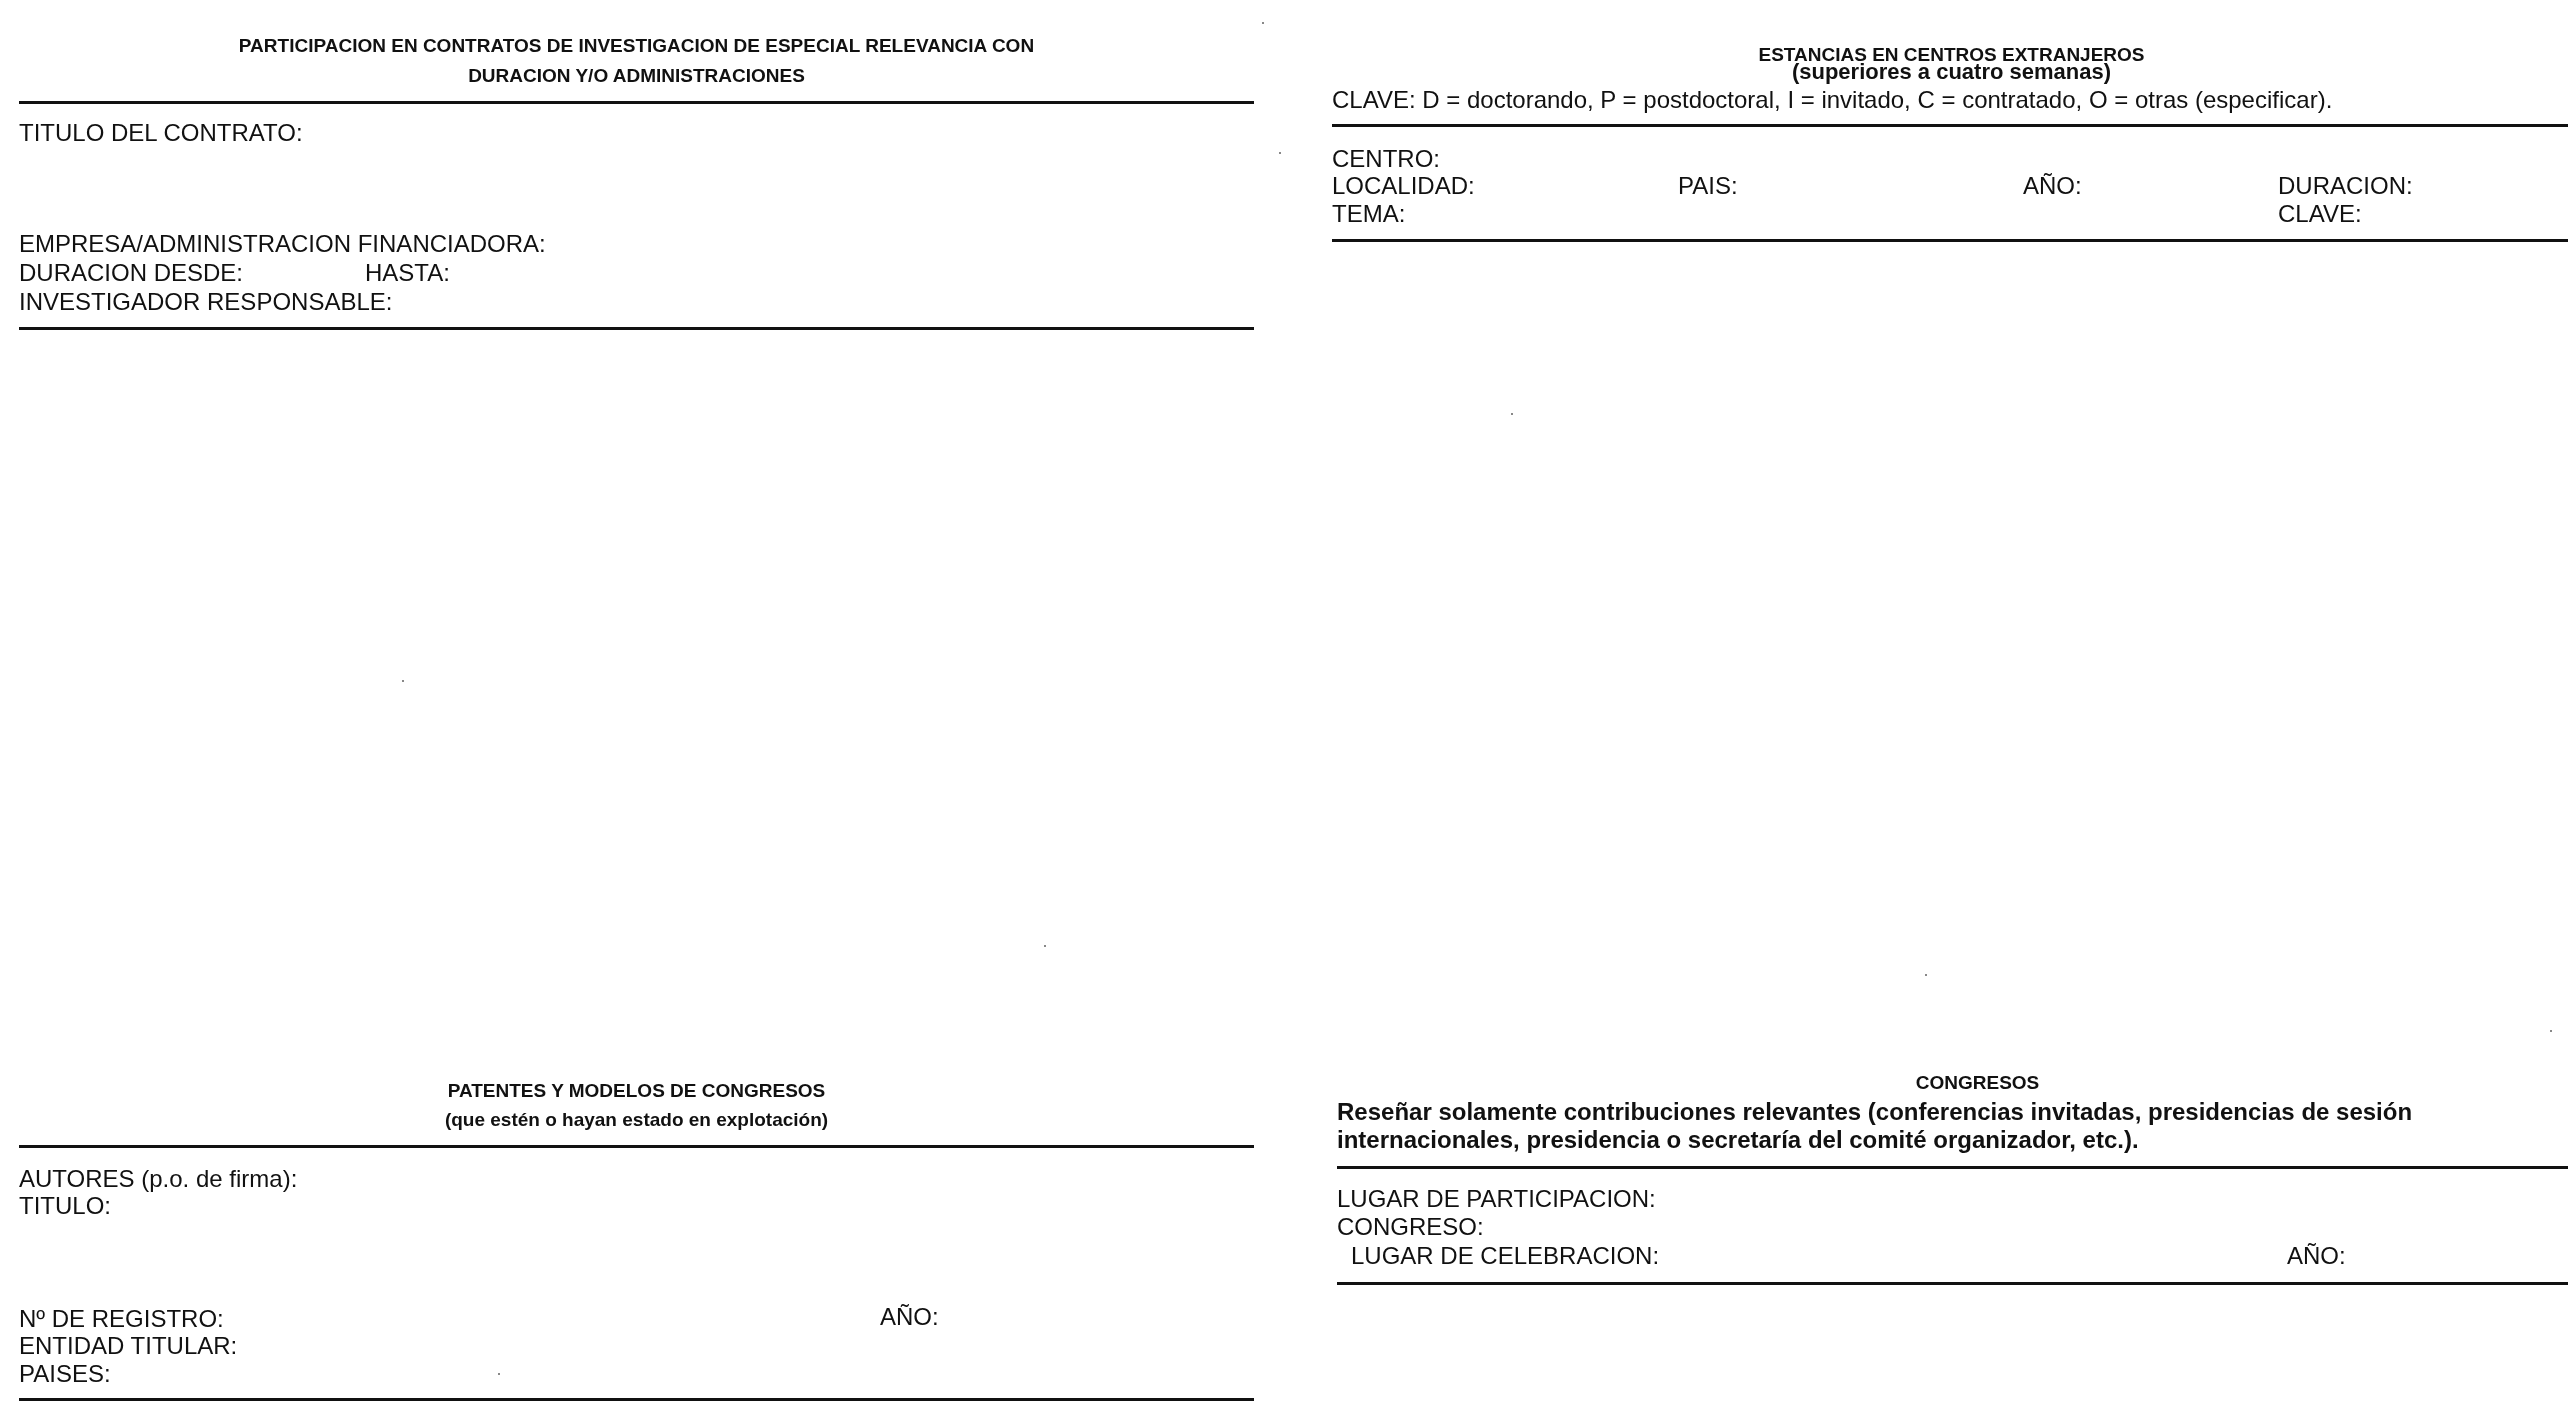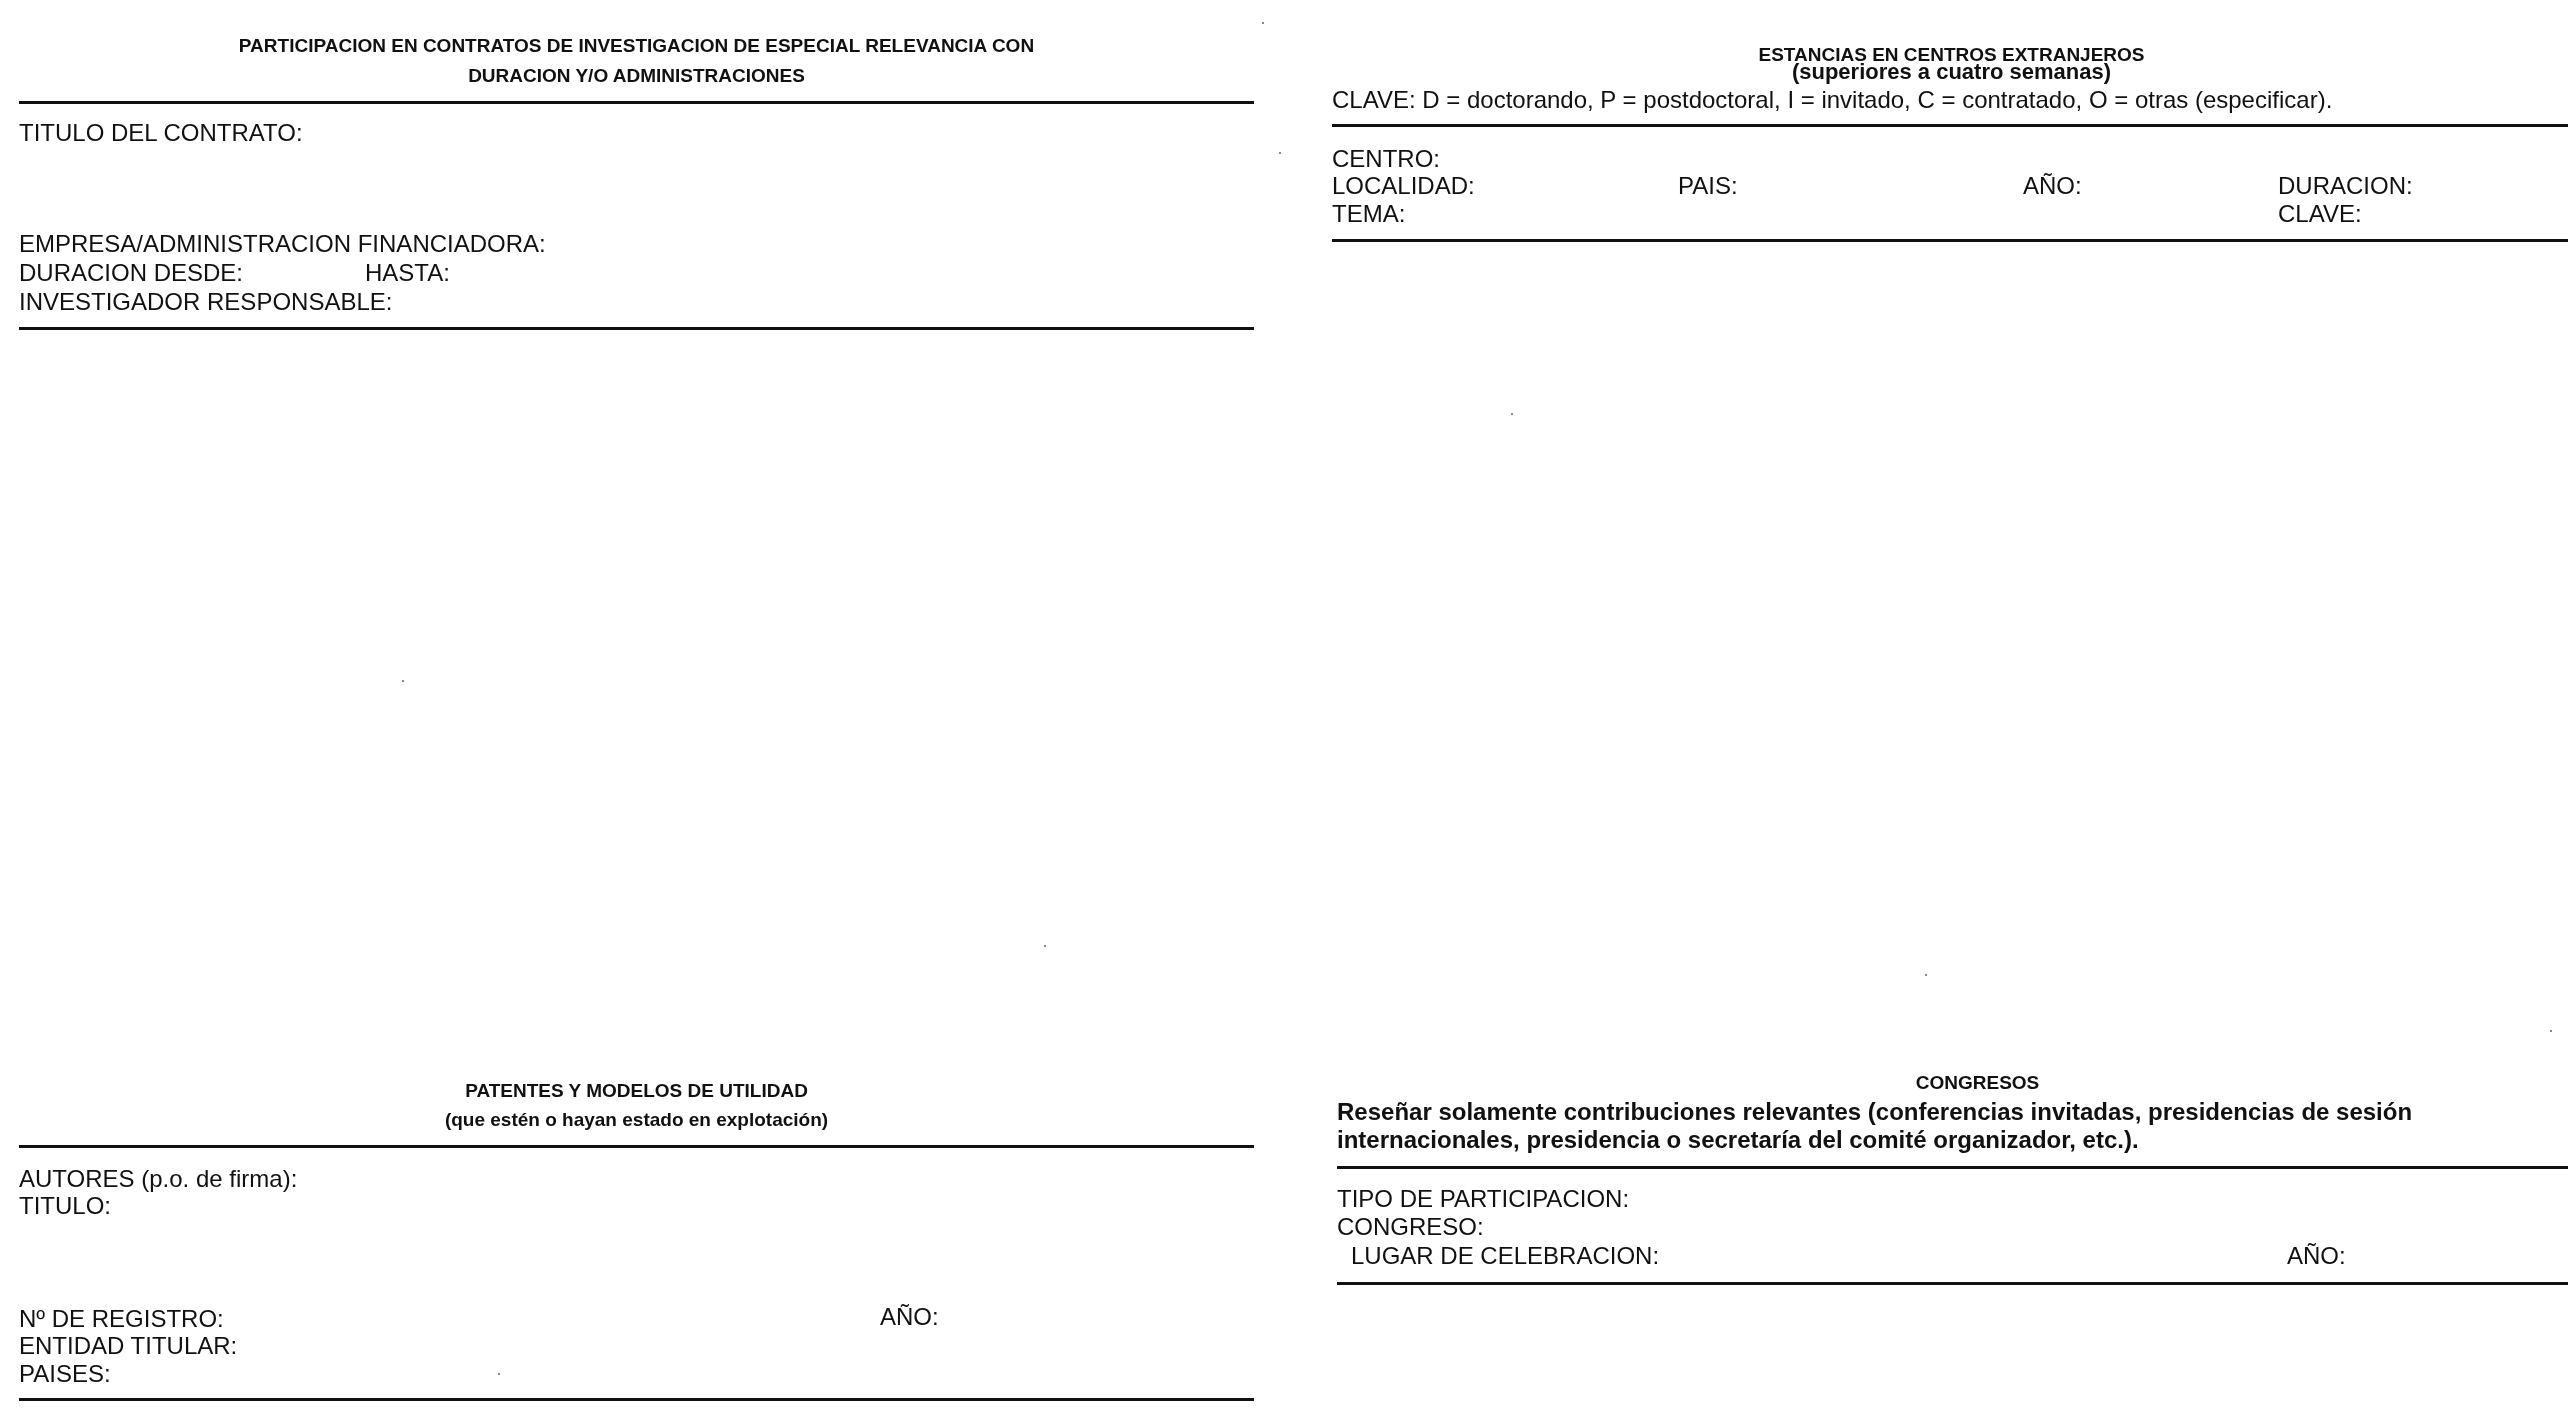--- a/index.html
+++ b/index.html
@@ -38,40 +38,40 @@
   <div class="abs lbl" style="left:1332px;top:172px;">LOCALIDAD:</div>
   <div class="abs lbl" style="left:1678px;top:172px;">PAIS:</div>
   <div class="abs lbl" style="left:2023px;top:172px;">AÑO:</div>
   <div class="abs lbl" style="left:2278px;top:172px;">DURACION:</div>
   <div class="abs lbl" style="left:1332px;top:200px;">TEMA:</div>
   <div class="abs lbl" style="left:2278px;top:200px;">CLAVE:</div>
   <div class="rule" style="left:1332px;width:1236px;top:239px;"></div>
 </section>
 
 <section>
-  <div class="abs title" style="left:19px;width:1235px;top:1076px;">PATENTES Y MODELOS DE UTILIDAD</div>
+  <div class="abs title" style="left:19px;width:1235px;top:1076px;">PATENTES Y MODELOS DE CONGRESOS</div>
   <div class="abs title" style="left:19px;width:1235px;top:1105px;">(que estén o hayan estado en explotación)</div>
   <div class="rule" style="left:19px;width:1235px;top:1145px;"></div>
 
   <div class="abs lbl" style="left:19px;top:1165px;">AUTORES (p.o. de firma):</div>
   <div class="abs lbl" style="left:19px;top:1192px;">TITULO:</div>
   <div class="abs lbl" style="left:19px;top:1305px;">Nº DE REGISTRO:</div>
   <div class="abs lbl" style="left:880px;top:1303px;">AÑO:</div>
   <div class="abs lbl" style="left:19px;top:1332px;">ENTIDAD TITULAR:</div>
   <div class="abs lbl" style="left:19px;top:1360px;">PAISES:</div>
   <div class="rule" style="left:19px;width:1235px;top:1398px;"></div>
 </section>
 
 <section>
   <div class="abs title" style="left:1360px;width:1235px;top:1068px;">CONGRESOS</div>
   <div class="abs desc" style="left:1337px;top:1097px;">Reseñar solamente contribuciones relevantes (conferencias invitadas, presidencias de sesión</div>
   <div class="abs desc" style="left:1337px;top:1125px;">internacionales, presidencia o secretaría del comité organizador, etc.).</div>
   <div class="rule" style="left:1337px;width:1231px;top:1166px;"></div>
 
-  <div class="abs lbl" style="left:1337px;top:1185px;">TIPO DE PARTICIPACION:</div>
+  <div class="abs lbl" style="left:1337px;top:1185px;">LUGAR DE PARTICIPACION:</div>
   <div class="abs lbl" style="left:1337px;top:1213px;">CONGRESO:</div>
   <div class="abs lbl" style="left:1337px;top:1242px;margin-left:14px;">LUGAR DE CELEBRACION:</div>
   <div class="abs lbl" style="left:2287px;top:1242px;">AÑO:</div>
   <div class="rule" style="left:1337px;width:1231px;top:1282px;"></div>
 </section>
 
 <div class="speck" style="left:1262px;top:22px;"></div>
 <div class="speck" style="left:1279px;top:152px;"></div>
 <div class="speck" style="left:1511px;top:413px;"></div>
 <div class="speck" style="left:402px;top:680px;"></div>

